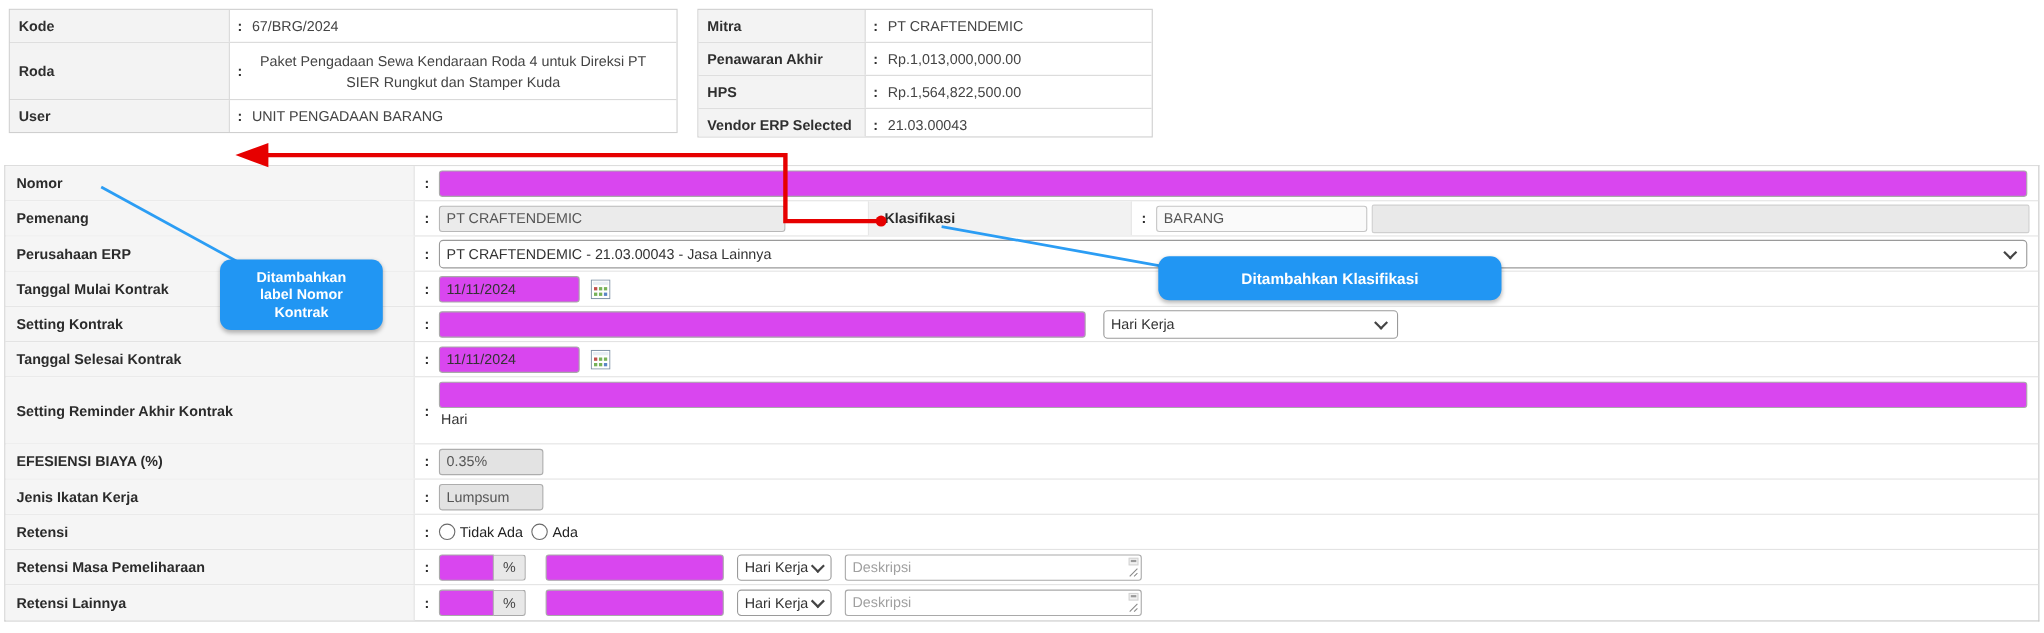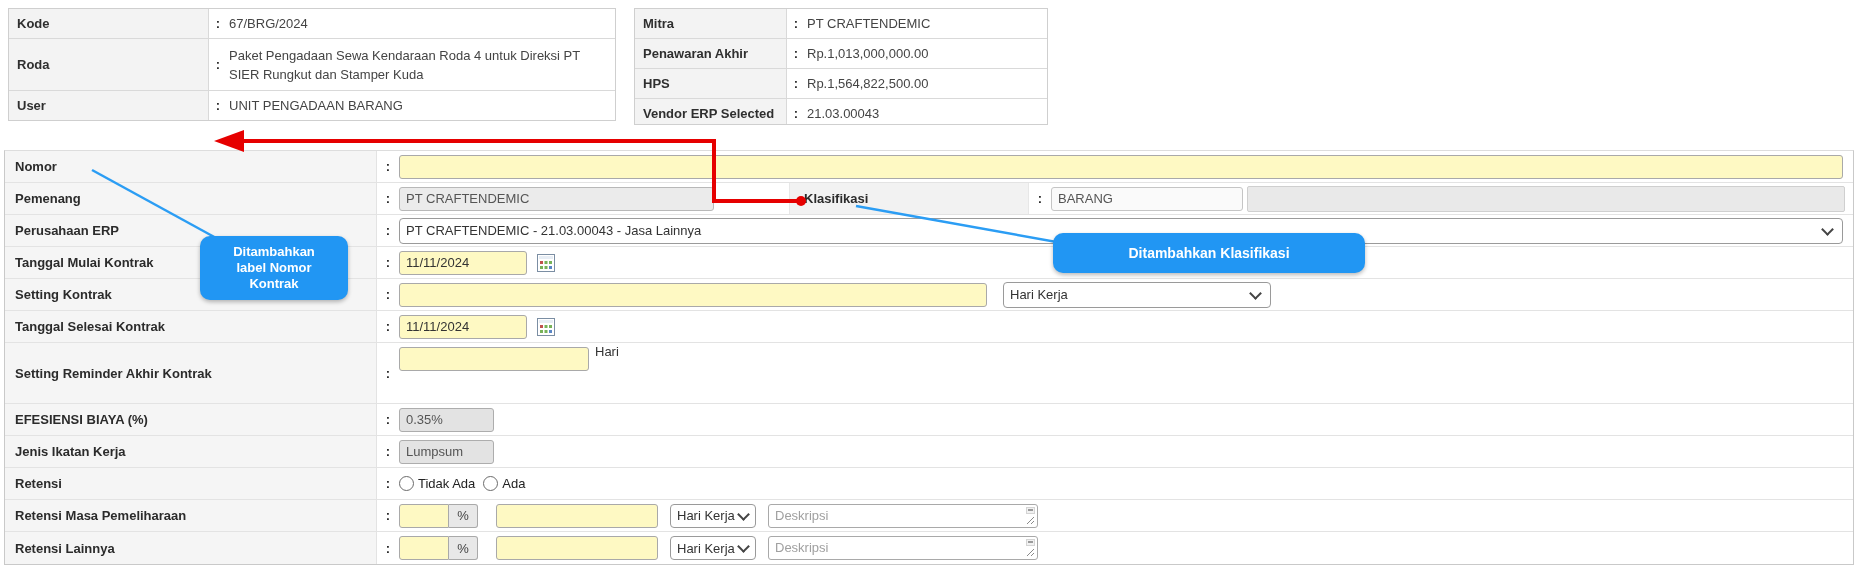--- a/index.html
+++ b/index.html
@@ -1,21 +1,21 @@
 <!DOCTYPE html>
 <html><head>
 <meta charset="utf-8">
 <style>
   html,body{margin:0;padding:0;background:#fff;}
   body{width:1858px;height:575px;overflow:hidden;font-family:"Liberation Sans",sans-serif;font-size:13px;color:#333;}
   .screen{position:relative;width:1858px;height:575px;background:#fff;}
 
   
   .sum{position:absolute;top:8px;border:1px solid #cfcfcf;background:#fff;box-sizing:border-box;}
-  .sum-left{left:8px;width:608px;}
+  .sum-left{left:8px;width:608px;text-align:center;}
   .sum-right{left:634px;width:414px;height:117px;overflow:hidden;}
   .srow{display:flex;border-bottom:1px solid #d9d9d9;align-items:stretch;box-sizing:border-box;}
   .srow:last-child{border-bottom:none;}
   .slbl{background:#f3f3f3;font-weight:bold;padding:5px 8px;border-right:1px solid #d9d9d9;display:flex;align-items:center;box-sizing:border-box;color:#2f2f2f;}
   .sum-left .slbl{width:200px;}
   .sum-right .slbl{width:152px;}
   .scolon{width:18px;display:flex;align-items:center;justify-content:center;font-weight:bold;color:#2f2f2f;}
   .sval{flex:1;display:flex;align-items:center;padding:5px 8px 5px 2px;color:#444;line-height:19px;}
   .h27{min-height:26px;}
   .h52{min-height:52px;}
@@ -23,42 +23,42 @@
   
   .form{position:absolute;left:4px;top:150px;width:1850px;border:1px solid #c9c9c9;border-top:1px solid #ddd;background:#fff;box-sizing:border-box;}
   .frow{display:flex;border-bottom:1px solid #e3e3e3;min-height:32px;align-items:stretch;box-sizing:border-box;}
   .frow:last-child{border-bottom:none;}
   .flbl{width:372px;background:#f5f5f5;font-weight:bold;display:flex;align-items:center;padding-left:10px;border-right:1px solid #e3e3e3;box-sizing:border-box;color:#2b2b2b;}
   .fcolon{width:22px;display:flex;align-items:center;justify-content:center;font-weight:bold;color:#2b2b2b;}
   .fcolon::before{content:":";}
   .scolon::before{content:":";}
   .fcontent{flex:1;display:flex;align-items:center;position:relative;padding-right:6px;}
 
-  .inp{height:24px;border:1px solid #a9a9a9;border-radius:3px;padding:0 6px;font-family:"Liberation Sans",sans-serif;font-size:13px;color:#333;background:#fef9c3;box-sizing:border-box;outline:none;}
+  .inp{height:24px;border:1px solid #a9a9a9;border-radius:3px;padding:0 6px;font-family:"Liberation Sans",sans-serif;font-size:13px;color:#333;background:#d946ef;box-sizing:border-box;outline:none;}
   .inp.disabled{background:#ebebeb;color:#555;border-color:#b8b8b8;}
   .inp.disabled2{background:#e3e3e3;color:#555;border-color:#adadad;}
   .inp.lightdis{background:#fafafa;color:#555;border-color:#c5c5c5;}
   .w-full{flex:1;margin-right:4px;}
 
   
   .selwrap{position:relative;display:flex;align-items:center;}
   .sel{appearance:none;-webkit-appearance:none;-moz-appearance:none;width:100%;height:26px;border:1px solid #9a9a9a;border-radius:4px;background:#fff;font-family:"Liberation Sans",sans-serif;font-size:13px;color:#333;padding:0 24px 0 6px;box-sizing:border-box;outline:none;}
   .chev{position:absolute;right:11px;top:50%;margin-top:-6px;width:7px;height:7px;border-right:2px solid #444;border-bottom:2px solid #444;transform:rotate(45deg);pointer-events:none;}
   .selwrap.small .chev{right:8px;}
 
   
   .klas-cell{margin-left:75px;width:240px;align-self:stretch;background:#f2f2f2;display:flex;align-items:center;font-weight:bold;border-left:1px solid #e7e7e7;border-right:1px solid #e7e7e7;padding-left:14px;box-sizing:border-box;color:#2b2b2b;}
   .grey-box{flex:1;margin-left:4px;margin-right:2px;height:26px;background:#e9e9e9;border:1px solid #cfcfcf;border-radius:2px;box-sizing:border-box;}
 
   
   .date-inp{width:128px;}
   .cal-btn{margin-left:9px;width:19px;height:19px;display:flex;align-items:center;justify-content:center;cursor:pointer;background:transparent;border:none;padding:0;}
 
   
-  .col-content{align-items:stretch;justify-content:flex-start;}
+  .col-content{flex-direction:column;align-items:stretch;justify-content:flex-start;}
   .col-content .inp{margin:4px 4px 1px 0;}
   .suffix-txt{margin:1px 0 4px 2px;color:#333;}
 
   
   .radio{display:inline-block;width:15px;height:15px;border:1px solid #6b6b6b;border-radius:50%;background:#fff;margin-right:4px;box-sizing:border-box;cursor:pointer;flex:none;}
   .radio-lbl{margin-right:8px;color:#222;}
 
   
   .pct-inp{width:50px;border-radius:3px 0 0 3px;}
   .addon{width:29px;height:24px;background:#e8e8e8;border:1px solid #a9a9a9;border-left:none;border-radius:0 3px 3px 0;display:flex;align-items:center;justify-content:center;color:#444;box-sizing:border-box;}

